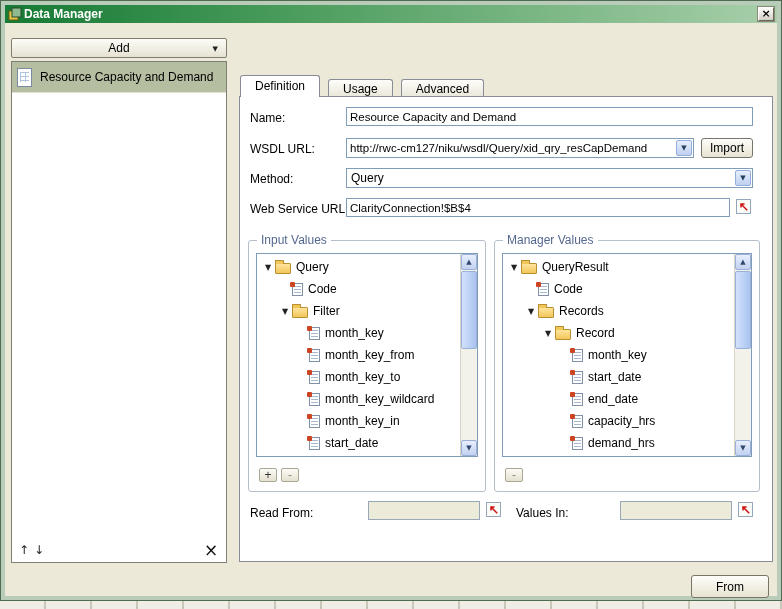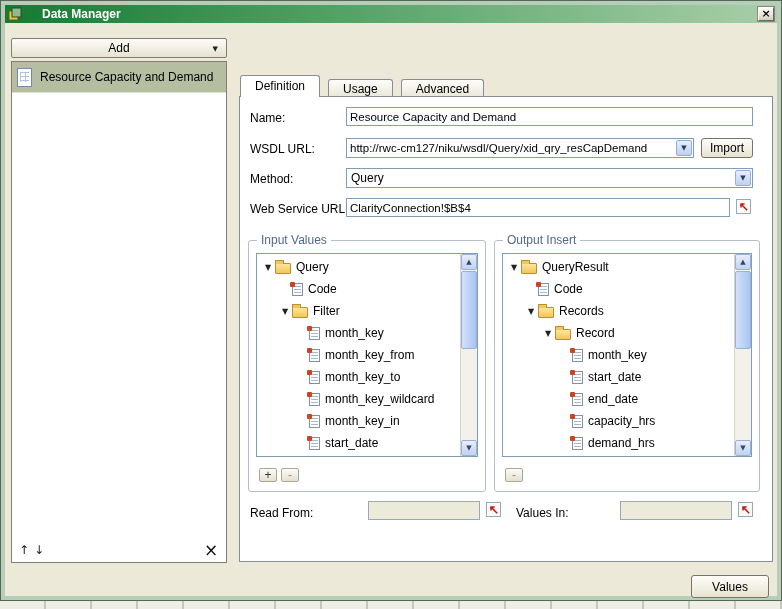--- a/index.html
+++ b/index.html
@@ -3,21 +3,21 @@
 <meta charset="utf-8">
 <style>
   * { margin:0; padding:0; box-sizing:border-box; }
   html,body { width:782px; height:609px; overflow:hidden; }
   body { font-family:"Liberation Sans","DejaVu Sans",sans-serif; font-size:12px; color:#000; background:#d8d5c8; }
 
   .window { position:absolute; left:0; top:0; width:782px; height:601px;
             border:1px solid #4f6b51; background:#b9ccb9; }
   .titlebar { position:absolute; left:4px; right:4px; top:4px; height:18px;
               background:linear-gradient(90deg,#157a33 0%,#4f9f60 40%,#a8cfaa 100%);
-              display:flex; align-items:center; gap:20px; padding:0 3px; }
+              display:flex; align-items:center; gap:2px; padding:0 3px; }
   .title-text { color:#fff; font-weight:bold; font-size:12px; }
   .tb-close { margin-left:auto; width:16px; height:14px; background:linear-gradient(#fdfdfb,#d2cfc4);
               border:1px solid; border-color:#fff #6a675c #6a675c #fff; box-shadow:0 0 0 1px #8a8775;
               font-size:11px; font-weight:bold; line-height:12px; text-align:center; cursor:pointer;
               font-family:"DejaVu Sans",sans-serif; }
   .client { position:absolute; left:4px; right:4px; top:22px; bottom:4px; background:#ece9d8; }
 
   
   .add-btn { position:absolute; left:6px; top:15px; width:216px; height:20px;
              background:linear-gradient(#fdfcf7,#e6e2d2); border:1px solid #807d6e; border-radius:2px;
@@ -226,21 +226,21 @@
             <span class="sb-btn sb-up">▲</span>
             <span class="sb-thumb"></span>
             <span class="sb-btn sb-down">▼</span>
           </div>
         </div>
         <button class="mini" style="left:10px">+</button>
         <button class="mini dim" style="left:32px">-</button>
       </div>
 
       <div class="group" style="left:254px;top:143px;width:266px;height:252px">
-        <span class="group-title">Output Insert</span>
+        <span class="group-title">Manager Values</span>
         <div class="tree-box">
           <div class="tree-rows" id="output-tree">
               <div class="tree-row" style="padding-left: 4px;">
                 <span class="tree-arrow">▼</span>
                 <span class="i-folder"></span>
                 <span class="tree-label">QueryResult</span>
               </div>
               <div class="tree-row" style="padding-left: 21px;">
                 <span class="tree-arrow"></span>
                 <span class="i-field"></span>
@@ -301,16 +301,16 @@
 
       <span class="lbl" style="left:276px;top:409px">Values In:</span>
       <input class="txt dis" style="left: 380px; top: 404px; width: 112px;" value="">
       <span class="picker" style="left:498px;top:405px">
         <svg width="9" height="9" viewBox="0 0 9 9">
             <path d="M8.2 8.2 L2 2 M2 5.6 L2 2 L5.6 2" fill="none" stroke="#cc1111" stroke-width="1.5"></path>
           </svg>
       </span>
     </div>
 
-    <button class="btn close-main">Values</button>
+    <button class="btn close-main">From</button>
   </div>
 </div>
 <div class="bottom-strip"></div>
 
 </body></html>

